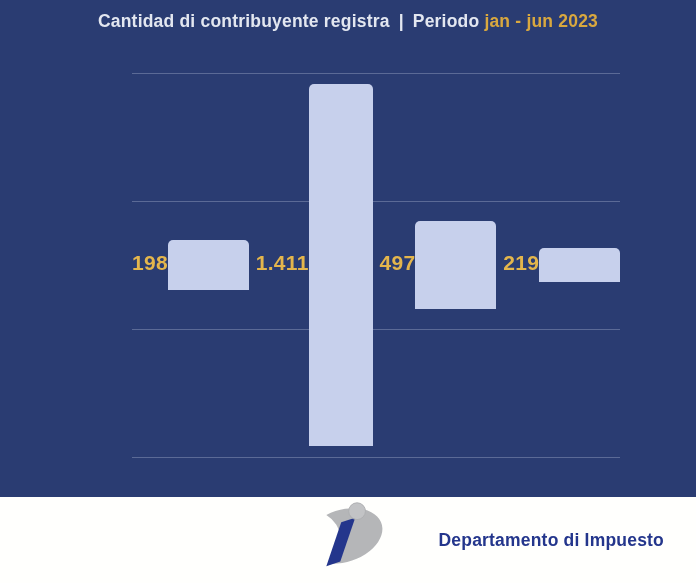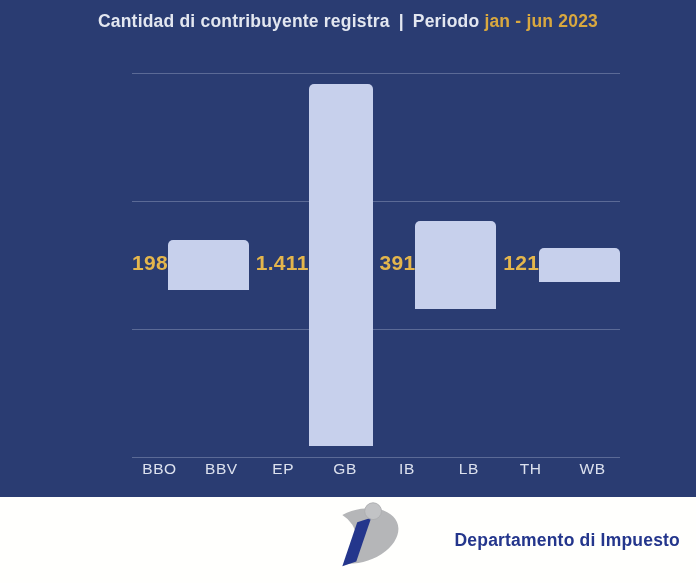--- a/index.html
+++ b/index.html
@@ -22,21 +22,21 @@
   .y-tick-label{position:absolute;right:0;transform:translateY(-50%);
     color:var(--axis-text);font-size:16px;letter-spacing:.3px;}
   .bars-row{position:absolute;inset:0;display:flex;align-items:flex-end;gap:7px;z-index:2;}
   .bar-group{flex:1;display:flex;align-items:center;justify-content:space-between;height:100%;}
   .bar-value{color:var(--value-label);font-weight:700;font-size:21px;line-height:1;
     margin-bottom:5px;letter-spacing:.3px;}
   .bar{width:100%;background:var(--bar-fill);border-radius:5px 5px 0 0;}
   .x-labels{position:absolute;left:132px;top:460px;width:488px;display:flex;gap:7px;}
   .x-tick-label{flex:1;text-align:center;color:var(--axis-text);font-size:15.5px;letter-spacing:.5px;}
   .footer{position:absolute;left:0;top:497px;width:696px;height:86px;background:var(--footer-bg);
-    display:flex;align-items:center;justify-content:flex-end;padding-right:16px;gap:24px;}
+    display:flex;align-items:center;justify-content:flex-end;padding-right:32px;gap:24px;}
   .logo{width:112px;height:82px;flex:0 0 auto;margin-top:2px;}
   .org-name{color:var(--logo-navy);font-weight:700;font-size:17.5px;letter-spacing:.2px;}
 </style>
 </head>
 <body>
 
 <div class="canvas">
   <div class="chart-area">
 
     <div class="chart-title">
@@ -48,44 +48,34 @@
       <div class="bars-row">
           <div class="bar-group">
             <div class="bar-value">198</div>
             <div class="bar" style="height: 13.2%;"></div>
           </div>
           <div class="bar-group">
             <div class="bar-value">1.411</div>
             <div class="bar" style="height: 94.0667%;"></div>
           </div>
           <div class="bar-group">
-            <div class="bar-value">391</div>
+            <div class="bar-value">497</div>
             <div class="bar" style="height: 23.1333%;"></div>
           </div>
           <div class="bar-group">
-            <div class="bar-value">121</div>
+            <div class="bar-value">219</div>
             <div class="bar" style="height: 9%;"></div>
           </div>
         </div>
     <div class="gridline" style="top: 0%;"></div>
         <div class="gridline" style="top: 33.3333%;"></div>
         <div class="gridline" style="top: 66.6667%;"></div>
         <div class="gridline" style="top: 100%;"></div>
       </div>
 
-    <div class="x-labels">
-        <div class="x-tick-label">BBO</div>
-        <div class="x-tick-label">BBV</div>
-        <div class="x-tick-label">EP</div>
-        <div class="x-tick-label">GB</div>
-        <div class="x-tick-label">IB</div>
-        <div class="x-tick-label">LB</div>
-        <div class="x-tick-label">TH</div>
-        <div class="x-tick-label">WB</div>
-      </div>
   </div>
 
   <div class="footer">
     <svg class="logo" viewBox="0 0 120 88" xmlns="http://www.w3.org/2000/svg">
 
       <path d="M 26 16 A 43 28 -18 1 1 28 68 A 54 38 -18 0 0 26 16 Z" fill="#b5b6b8"></path>
 
       <polygon points="42,24 57,19 41,66 26,71" fill="#24368c"></polygon>
 
       <circle cx="59" cy="12" r="9" fill="#c2c3c5" stroke="#adaeb0" stroke-width="1"></circle>

